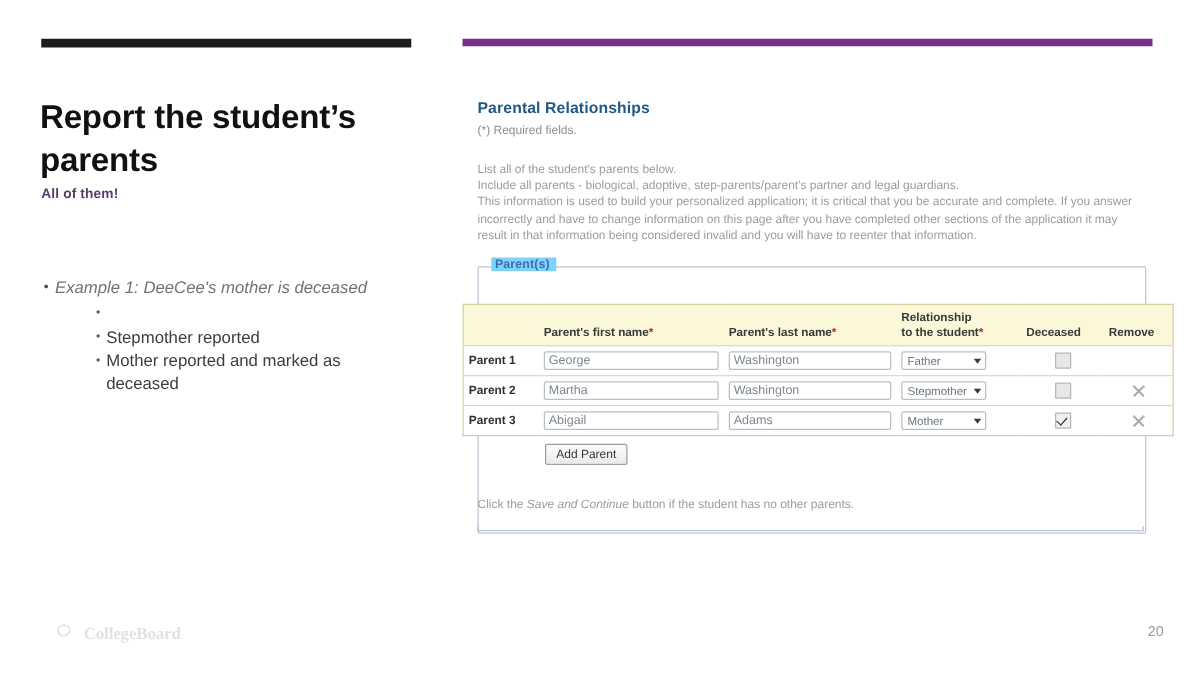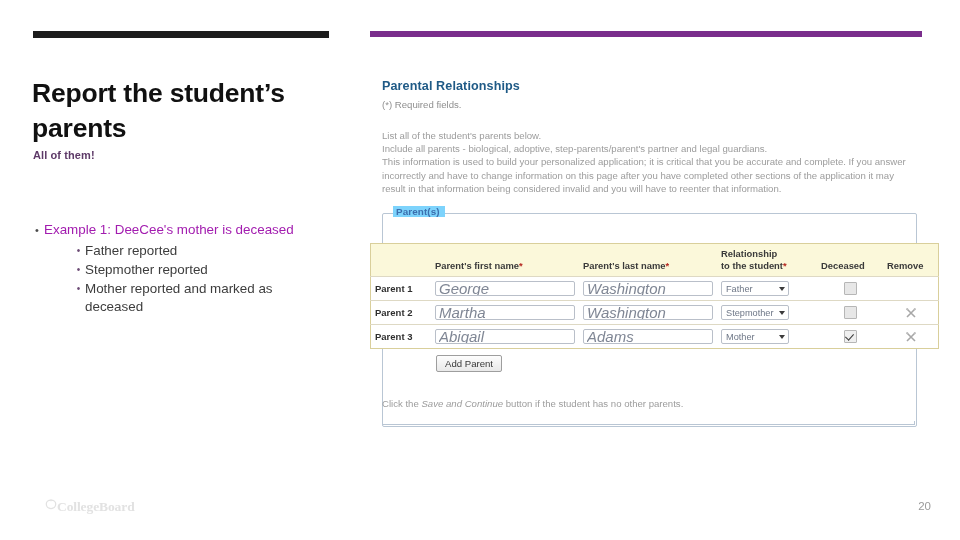--- a/index.html
+++ b/index.html
@@ -61,22 +61,23 @@
     width: 14px;
     flex: 0 0 14px;
     color: #4a4a4a;
     font-size: 11px;
     line-height: 18px;
     text-align: center;
   }
   .b1-text {
     font-size: 13.4px;
     line-height: 17.5px;
-    color: #a21caf;
+    color: #737373;
     width: 272px;
+    font-style: italic;
   }
   .sub-list { margin-top: 3px; padding-left: 42px; }
   .b2-row {
     display: flex;
     align-items: flex-start;
     margin-bottom: 1px;
   }
   .b2-dot {
     width: 13px;
     flex: 0 0 13px;
@@ -90,21 +91,21 @@
     line-height: 17.8px;
     color: #3d3d3d;
     width: 238px;
   }
 
   
   #cb-logo {
     position: absolute;
     left: 45px; top: 499px;
     display: flex;
-    gap: 0;
+    gap: 10px;
   }
   #cb-acorn { width: 12px; height: 14px; display: block; }
   #cb-wordmark {
     font-family: "Liberation Serif", serif;
     font-size: 13.5px;
     font-weight: bold;
     color: #e2e2e2;
     letter-spacing: -0.1px;
   }
   #page-number {
@@ -209,25 +210,24 @@
   }
   .row-label { font-weight: bold; font-size: 9.3px; color: #2b2b2b; margin-left: 23px; }
   .txt-input {
     width: 100%;
     box-sizing: border-box;
     height: 15px;
     border: 1px solid #b9bfc9;
     border-radius: 2px;
     background: #ffffff;
     font-family: "Liberation Sans", sans-serif;
-    font-size: 15px;
+    font-size: 10px;
     color: #7f8694;
     padding: 0 3px;
     line-height: 13px;
-    font-style: italic;
   }
   .sel-wrap {
     position: relative;
     width: 68px;
     height: 15px;
     border: 1px solid #b9bfc9;
     border-radius: 2px;
     background: #ffffff;
     box-sizing: border-box;
   }
@@ -317,21 +317,20 @@
   <div id="subtitle">All of them!</div>
 
   <div id="bullets">
     <div class="b1-row">
       <span class="b1-dot">•</span>
       <span class="b1-text">Example 1:  DeeCee's mother is deceased</span>
     </div>
     <div class="sub-list">
       <div class="b2-row">
         <span class="b2-dot">•</span>
-        <span class="b2-text">Father reported</span>
       </div>
       <div class="b2-row">
         <span class="b2-dot">•</span>
         <span class="b2-text">Stepmother reported</span>
       </div>
       <div class="b2-row">
         <span class="b2-dot">•</span>
         <span class="b2-text">Mother reported and marked as deceased</span>
       </div>
     </div>

